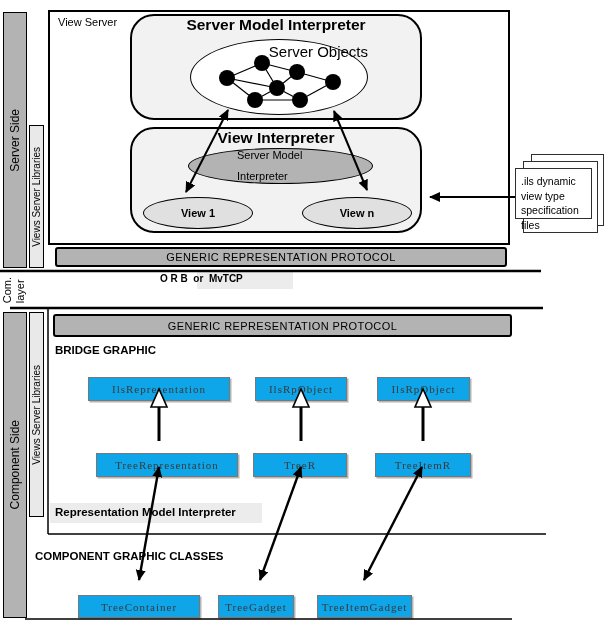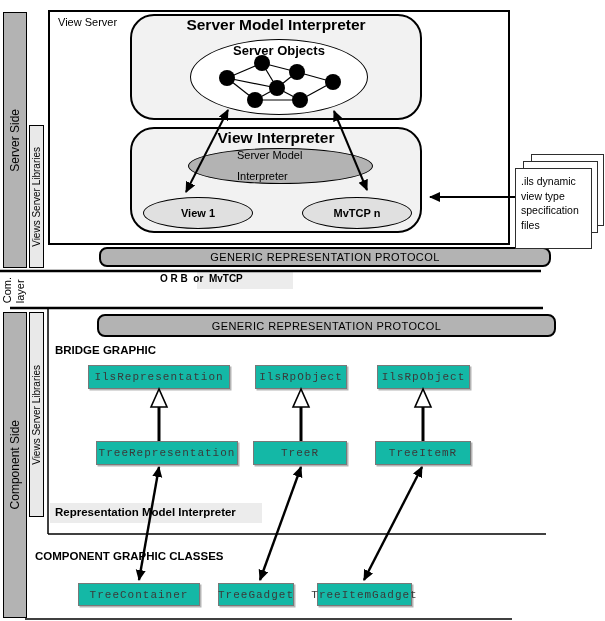--- a/index.html
+++ b/index.html
@@ -9,31 +9,31 @@
   
   .vbar{border:1.5px solid #000;display:flex;align-items:center;justify-content:center;box-sizing:border-box;}
   .vbar.gray{background:#b3b3b3;}
   .vbar.light{background:#e9e9e9;}
   .vtext{writing-mode:vertical-rl;transform:rotate(180deg);white-space:nowrap;}
   .vtext span{display:block;}
   
   .panel{background:#f2f2f2;border:2px solid #000;border-radius:24px;box-sizing:border-box;}
   .panel-title{font-weight:bold;font-size:15.5px;text-align:center;}
   
-  .pill{background:#b3b3b3;border:2px solid #000;border-radius:8px;box-sizing:border-box;
-        display:flex;align-items:center;justify-content:center;font-size:11px;letter-spacing:.4px;margin-left:44px;}
+  .pill{background:#b3b3b3;border:2px solid #000;border-radius:3px;box-sizing:border-box;
+        display:flex;align-items:center;justify-content:center;font-size:11px;letter-spacing:.4px;}
   
   .ellipse{border:1.5px solid #000;border-radius:50%;box-sizing:border-box;}
   .view-ellipse{background:#e0e0e0;display:flex;align-items:center;justify-content:center;
                 font-weight:bold;font-size:11px;}
   
-  .mono-box{background:#14b8a6;border:1.5px solid #787878;box-shadow:1.5px 1.5px 0 #b5b5b5;
+  .mono-box{background:#0ea5e9;border:1.5px solid #787878;box-shadow:1.5px 1.5px 0 #b5b5b5;
             box-sizing:border-box;display:flex;align-items:center;justify-content:center;
-            font-family:Liberation Mono, monospace;font-size:11px;
-            letter-spacing:1px;color:#3a3a3a;}
+            font-family:Liberation Serif, serif;font-size:11px;
+            letter-spacing:1px;color:#3a3a3a;margin-top:12px;}
   .blabel{font-weight:bold;font-size:11.5px;white-space:nowrap;}
   .hl{background:#ececec;}
   .page{background:#fff;border:1.5px solid #2e2e2e;box-sizing:border-box;}
   svg{position:absolute;left:0;top:0;pointer-events:none;}
 </style>
 </head>
 <body>
 
 <div id="canvas">
 
@@ -60,36 +60,36 @@
     <div class="vtext" style="font-size:10px;">Views Server Libraries</div>
   </div>
 
   <div class="abs" style="left:48px;top:10px;width:462px;height:235px;border:2px solid #000;box-sizing:border-box;background:#fff;"></div>
   <div class="abs" style="left:58px;top:16px;font-size:11px;">View Server</div>
 
   <div class="abs panel" style="left:130px;top:14px;width:292px;height:106px;"></div>
   <div class="abs panel-title" style="left:130px;top:16px;width:292px;">Server Model Interpreter</div>
 
   <div class="abs ellipse" style="left:190px;top:39px;width:178px;height:76px;background:#fff;"></div>
-  <div class="abs" style="left:190px;top:43px;width:178px;text-align:center;font-weight:bold;font-size:13px;">Server Objects</div>
+  <div class="abs" style="left:190px;top:43px;width:178px;text-align:right;font-weight:normal;font-size:15px;">Server Objects</div>
 
   <div class="abs panel" style="left:130px;top:127px;width:292px;height:106px;"></div>
   <div class="abs panel-title" style="left:130px;top:129px;width:292px;">View Interpreter</div>
 
   <div class="abs ellipse" style="left:188px;top:148px;width:185px;height:36px;background:#b3b3b3;
         display:flex;flex-direction:column;justify-content:center;padding-left:48px;font-size:11px;line-height:13.5px;gap:8px;">
     <span>Server Model</span>
     <span>Interpreter</span>
   </div>
 
   <div class="abs ellipse view-ellipse" style="left:143px;top:197px;width:110px;height:32px;">
     <span>View 1</span>
   </div>
   <div class="abs ellipse view-ellipse" style="left:302px;top:197px;width:110px;height:32px;">
-    <span>MvTCP n</span>
+    <span>View n</span>
   </div>
 
   <div class="abs pill" style="left:55px;top:247px;width:452px;height:20px;">
     <span>GENERIC REPRESENTATION PROTOCOL</span>
   </div>
 
   <div class="abs hl" style="left:197px;top:272px;width:96px;height:17px;"></div>
   <div class="abs" style="left:160px;top:273px;font-size:10px;font-weight:bold;white-space:pre;">O R B  or  MvTCP</div>
 
   <div class="abs pill" style="left:53px;top:314px;width:459px;height:23px;">
@@ -110,21 +110,21 @@
   <div class="abs blabel" style="left:55px;top:506px;">Representation Model Interpreter</div>
 
   <div class="abs blabel" style="left:35px;top:550px;">COMPONENT GRAPHIC CLASSES</div>
 
   <div class="abs mono-box" style="left:78px;top:583px;width:122px;height:23px;">TreeContainer</div>
   <div class="abs mono-box" style="left:218px;top:583px;width:76px;height:23px;">TreeGadget</div>
   <div class="abs mono-box" style="left:317px;top:583px;width:95px;height:23px;">TreeItemGadget</div>
 
   <div class="abs page" style="left:531px;top:154px;width:73px;height:72px;"></div>
   <div class="abs page" style="left:523px;top:161px;width:75px;height:72px;"></div>
-  <div class="abs page" style="left:515px;top:168px;width:77px;height:81px;">
+  <div class="abs page" style="left:515px;top:168px;width:77px;height:51px;">
     <div style="padding:5px 0 0 5px;font-size:10.5px;line-height:14.5px;">
       <div>.ils dynamic</div>
       <div>view type</div>
       <div>specification</div>
       <div>files</div>
     </div>
   </div>
 
   <svg width="605" height="621" viewBox="0 0 605 621">
     <defs>

